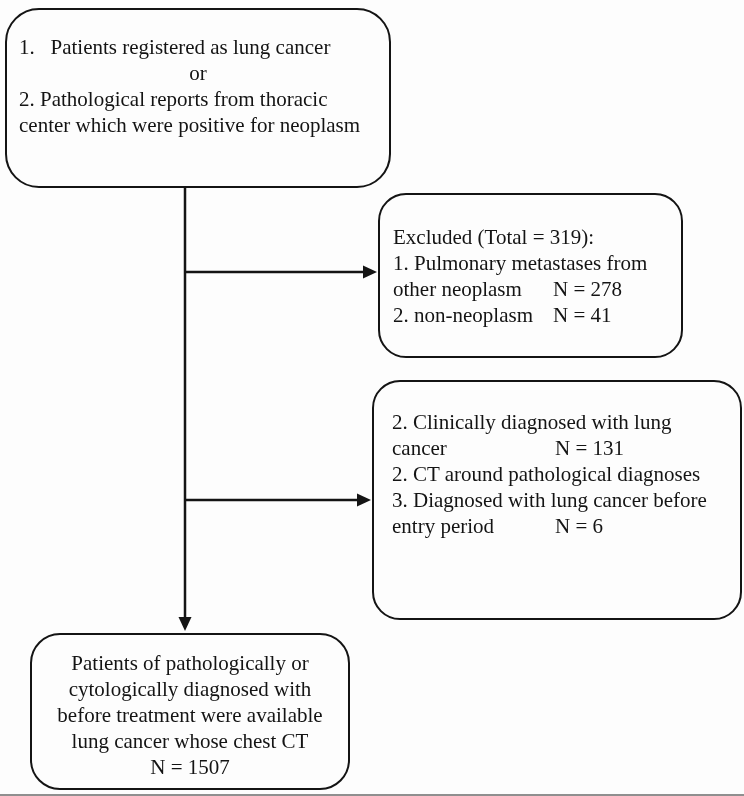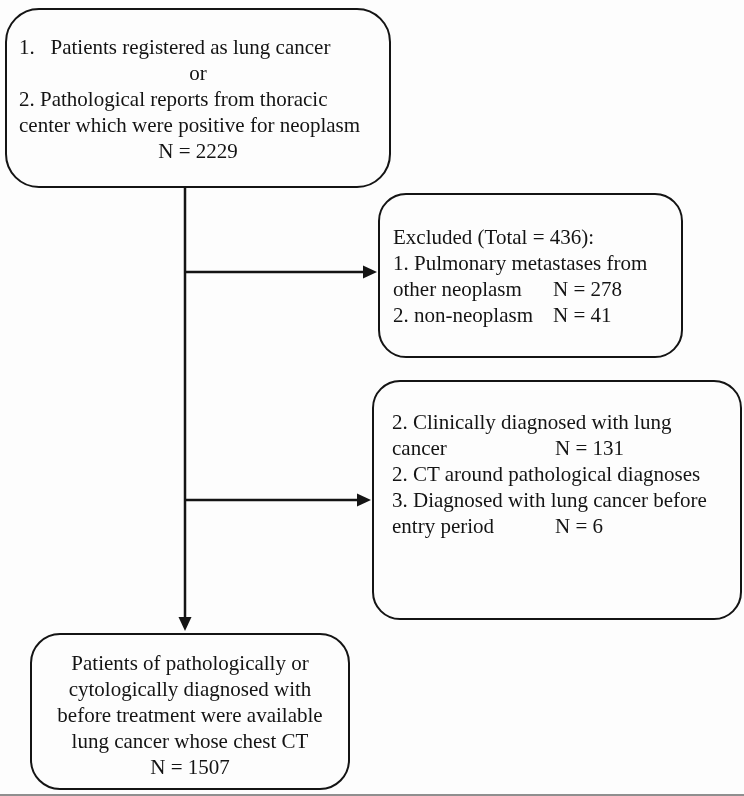--- a/index.html
+++ b/index.html
@@ -92,25 +92,24 @@
       <line x1="185" y1="500" x2="359" y2="500"></line>
       <polygon points="371,500 357,493.5 357,506.5" stroke="none"></polygon>
     </g>
   </svg>
 
   <div class="box" id="box-source">
     <div class="bline">1.&nbsp;&nbsp; Patients registered as lung cancer</div>
     <div class="bline center">or</div>
     <div class="bline">2. Pathological reports from thoracic</div>
     <div class="bline">center which were positive for neoplasm</div>
-    <div class="bline center">N = 2229</div>
   </div>
 
   <div class="box" id="box-excluded-1">
-    <div class="bline">Excluded (Total = 436):</div>
+    <div class="bline">Excluded (Total = 319):</div>
     <div class="bline">1. Pulmonary metastases from</div>
     <div class="bline">
       <span>other neoplasm</span>
       <span class="nval">N = 278</span>
     </div>
     <div class="bline">
       <span>2. non-neoplasm</span>
       <span class="nval">N = 41</span>
     </div>
   </div>

